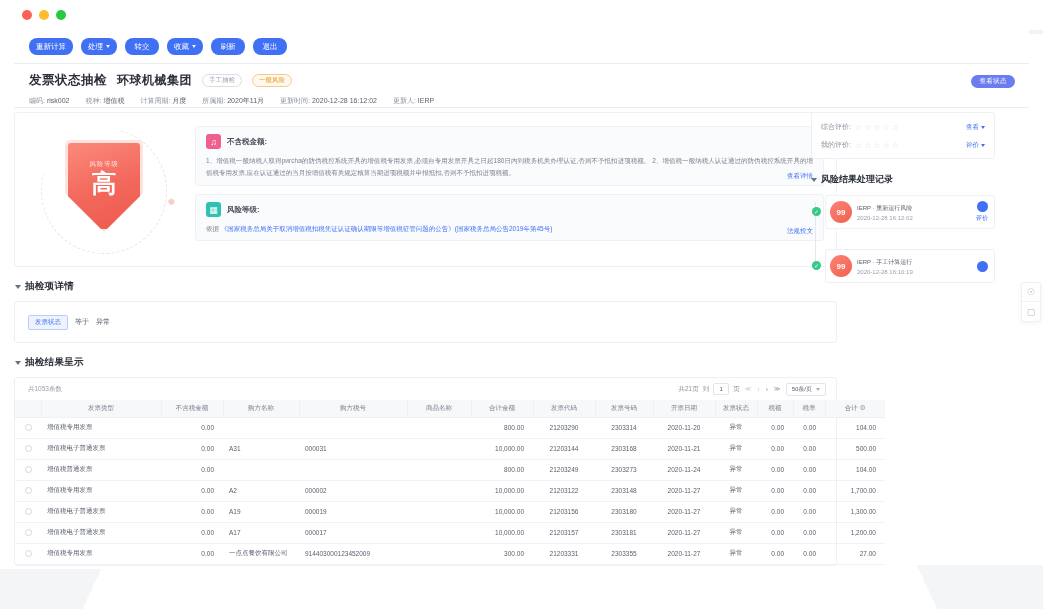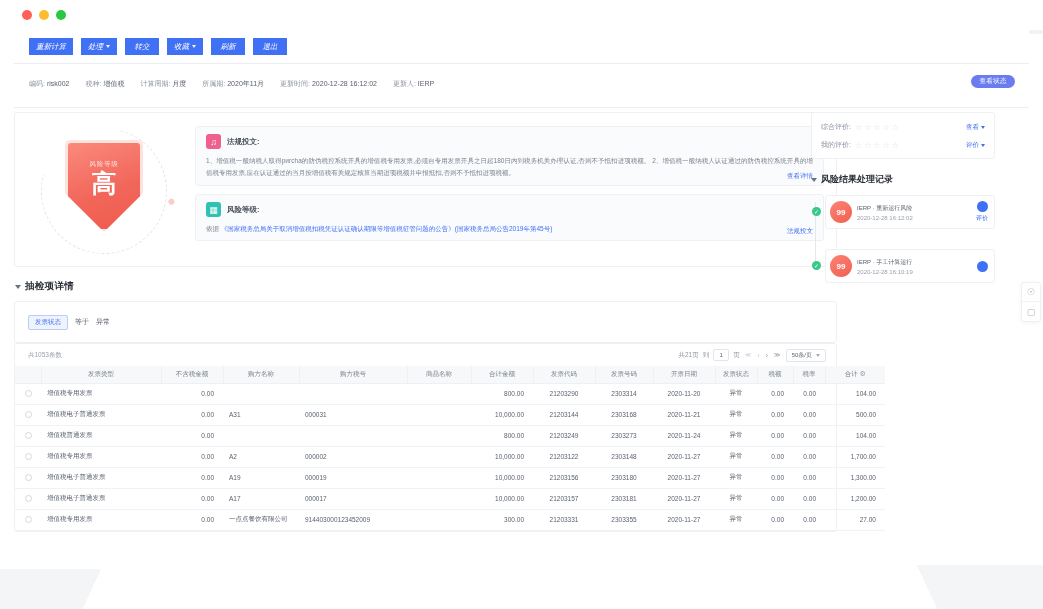--- a/index.html
+++ b/index.html
@@ -37,24 +37,24 @@
   .dot.g { background: #28c840; }
 
   
   .toolbar {
     position: absolute; top: 30px; left: 14px; width: 1015px; height: 34px;
     background: #ffffff; border-bottom: 1px solid #ebedf2;
     display: flex; align-items: center; gap: 8px; padding-left: 15px;
   }
   .tbtn {
     height: 17px; min-width: 34px; padding: 0 7px;
-    background: #4070f4; border-radius: 0; color: #fff;
+    background: #4070f4; border-radius: 8px; color: #fff;
     font-size: 7.5px; line-height: 17px; text-align: center;
     display: flex; align-items: center; justify-content: center; gap: 3px;
-    cursor: pointer; white-space: nowrap; font-style: italic;
+    cursor: pointer; white-space: nowrap;
   }
   .tbtn .caret {
     width: 0; height: 0; border-left: 2.5px solid transparent;
     border-right: 2.5px solid transparent; border-top: 3px solid #fff;
     opacity: .9;
   }
 
   
   .dochead {
     position: absolute; top: 64px; left: 14px; width: 1015px; height: 44px;
@@ -270,20 +270,26 @@
       </div>
       <div class="tbtn">
         <span>刷新</span>
       </div>
       <div class="tbtn">
         <span>退出</span>
       </div>
     </div>
 
   <div class="dochead">
+    <div class="dh-row1">
+      <span class="dh-title">发票状态抽检</span>
+      <span class="dh-sub">环球机械集团</span>
+      <span class="chip">手工抽检</span>
+      <span class="chip warn">一般风险</span>
+    </div>
     <div class="status-badge">查看状态</div>
     <div class="dh-row2" id="metarow">
         <span><span>编码:</span> <b>risk002</b></span>
         <span><span>税种:</span> <b>增值税</b></span>
         <span><span>计算周期:</span> <b>月度</b></span>
         <span><span>所属期:</span> <b>2020年11月</b></span>
         <span><span>更新时间:</span> <b>2020-12-28 16:12:02</b></span>
         <span><span>更新人:</span> <b>IERP</b></span>
       </div>
   </div>
@@ -298,21 +304,21 @@
           <div class="shield">
             <span class="lvl">风险等级</span>
             <span class="big">高</span>
           </div>
         </div>
 
         <div class="notes">
           <div class="note">
             <div class="note-head">
               <span class="note-ico pink">♫</span>
-              <span class="note-title">法规投文:</span>
+              <span class="note-title">不含税金额:</span>
             </div>
             <div class="note-body">1、增值税一般纳税人取得ригcha的防伪税控系统开具的增值税专用发票,必须自专用发票开具之日起180日内到税务机关办理认证,否则不予抵扣进项税额。 2、增值税一般纳税人认证通过的防伪税控系统开具的增值税专用发票,应在认证通过的当月按增值税有关规定核算当期进项税额并申报抵扣,否则不予抵扣进项税额。</div>
             <span class="note-link">查看详情</span>
           </div>
 
           <div class="note">
             <div class="note-head">
               <span class="note-ico teal">▦</span>
               <span class="note-title">风险等级:</span>
             </div>
@@ -328,20 +334,24 @@
       <div class="sec-head">
         <span class="tri"></span>
         <span class="sec-title">抽检项详情</span>
       </div>
       <div class="detail-card">
         <span class="tag-blue">发票状态</span>
         <span class="detail-txt">等于</span>
         <span class="detail-txt">异常</span>
       </div>
 
+      <div class="sec-head">
+        <span class="tri"></span>
+        <span class="sec-title">抽检结果呈示</span>
+      </div>
 
       <div class="res-card">
         <div class="res-top">
           <span class="res-count">共1053条数</span>
           <div class="pager">
             <span>共21页</span>
             <span>到</span>
             <span class="pgbox">1</span>
             <span>页</span>
             <span class="pgarrow">≪</span>

